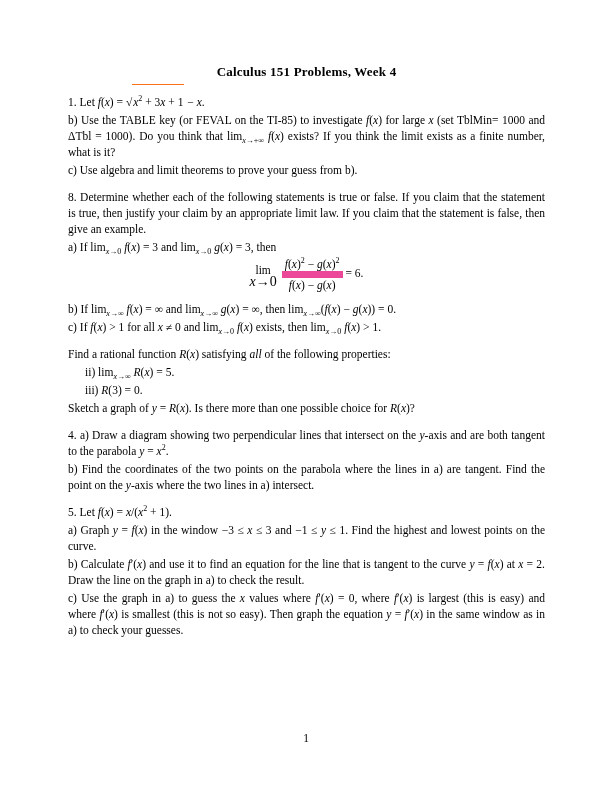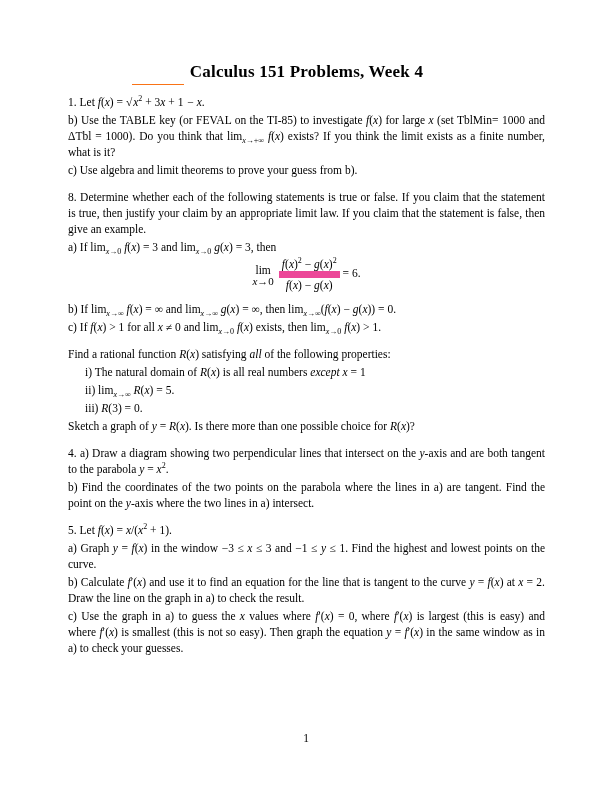--- a/index.html
+++ b/index.html
@@ -13,21 +13,21 @@
     padding: 60px 67px 0 68px;
     font-family: "Liberation Serif", "DejaVu Serif", serif;
     font-size: 11.5px;
     line-height: 16px;
     color: #000000;
     overflow: hidden;
   }
   .doc-title {
     margin: 0 0 10px 0;
     text-align: center;
-    font-size: 17px;
+    font-size: 13px;
     line-height: 24px;
     font-weight: bold;
     letter-spacing: 0.2px;
   }
   .problem { margin: 0 0 11px 0; }
   .problem p { margin: 0 0 2px 0; text-align: justify; }
   .problem p.indent { padding-left: 17px; }
   .display-eq {
     text-align: center;
     margin: 3px 0 10px 0;
@@ -47,21 +47,21 @@
   }
   .frac .num { display: block; padding: 0 3px 1px 3px; border-bottom: 7px solid #ec4899; }
   .frac .den { display: block; padding: 1px 3px 0 3px; }
   .dlim {
     display: inline-block;
     vertical-align: middle;
     text-align: center;
     margin-right: 5px;
   }
   .dlim .t { display: block; line-height: 13px; }
-  .dlim .b { display: block; font-size: 11px; line-height: 9px; }
+  .dlim .b { display: block; font-size: 14px; line-height: 9px; }
   .page-footer {
     position: absolute;
     left: 0;
     bottom: 46px;
     width: 100%;
     text-align: center;
     font-size: 11.5px;
   }
 </style>
 </head>
@@ -80,21 +80,20 @@
   <div class="problem">
     <p>8. Determine whether each of the following statements is true or false. If you claim that the statement is true, then justify your claim by an appropriate limit law. If you claim that the statement is false, then give an example.</p>
     <p>a) If lim<sub><i>x</i>→0</sub> <i>f</i>(<i>x</i>) = 3 and lim<sub><i>x</i>→0</sub> <i>g</i>(<i>x</i>) = 3, then</p>
     <div class="display-eq"><span class="dlim"><span class="t">lim</span><span class="b"><i>x</i>→0</span></span><span class="frac"><span class="num"><i>f</i>(<i>x</i>)<sup>2</sup> − <i>g</i>(<i>x</i>)<sup>2</sup></span><span class="den"><i>f</i>(<i>x</i>) − <i>g</i>(<i>x</i>)</span></span> = 6.</div>
     <p>b) If lim<sub><i>x</i>→∞</sub> <i>f</i>(<i>x</i>) = ∞ and lim<sub><i>x</i>→∞</sub> <i>g</i>(<i>x</i>) = ∞, then lim<sub><i>x</i>→∞</sub>(<i>f</i>(<i>x</i>) − <i>g</i>(<i>x</i>)) = 0.</p>
     <p>c) If <i>f</i>(<i>x</i>) &gt; 1 for all <i>x</i> ≠ 0 and lim<sub><i>x</i>→0</sub> <i>f</i>(<i>x</i>) exists, then lim<sub><i>x</i>→0</sub> <i>f</i>(<i>x</i>) &gt; 1.</p>
   </div>
 
   <div class="problem">
     <p>Find a rational function <i>R</i>(<i>x</i>) satisfying <i>all</i> of the following properties:</p>
-    <p class="indent">i) The natural domain of <i>R</i>(<i>x</i>) is all real numbers <i>except</i> <i>x</i> = 1</p>
     <p class="indent">ii) lim<sub><i>x</i>→∞</sub> <i>R</i>(<i>x</i>) = 5.</p>
     <p class="indent">iii) <i>R</i>(3) = 0.</p>
     <p>Sketch a graph of <i>y</i> = <i>R</i>(<i>x</i>). Is there more than one possible choice for <i>R</i>(<i>x</i>)?</p>
   </div>
 
   <div class="problem">
     <p>4. a) Draw a diagram showing two perpendicular lines that intersect on the <i>y</i>-axis and are both tangent to the parabola <i>y</i> = <i>x</i><sup>2</sup>.</p>
     <p>b) Find the coordinates of the two points on the parabola where the lines in a) are tangent. Find the point on the <i>y</i>-axis where the two lines in a) intersect.</p>
   </div>
 

